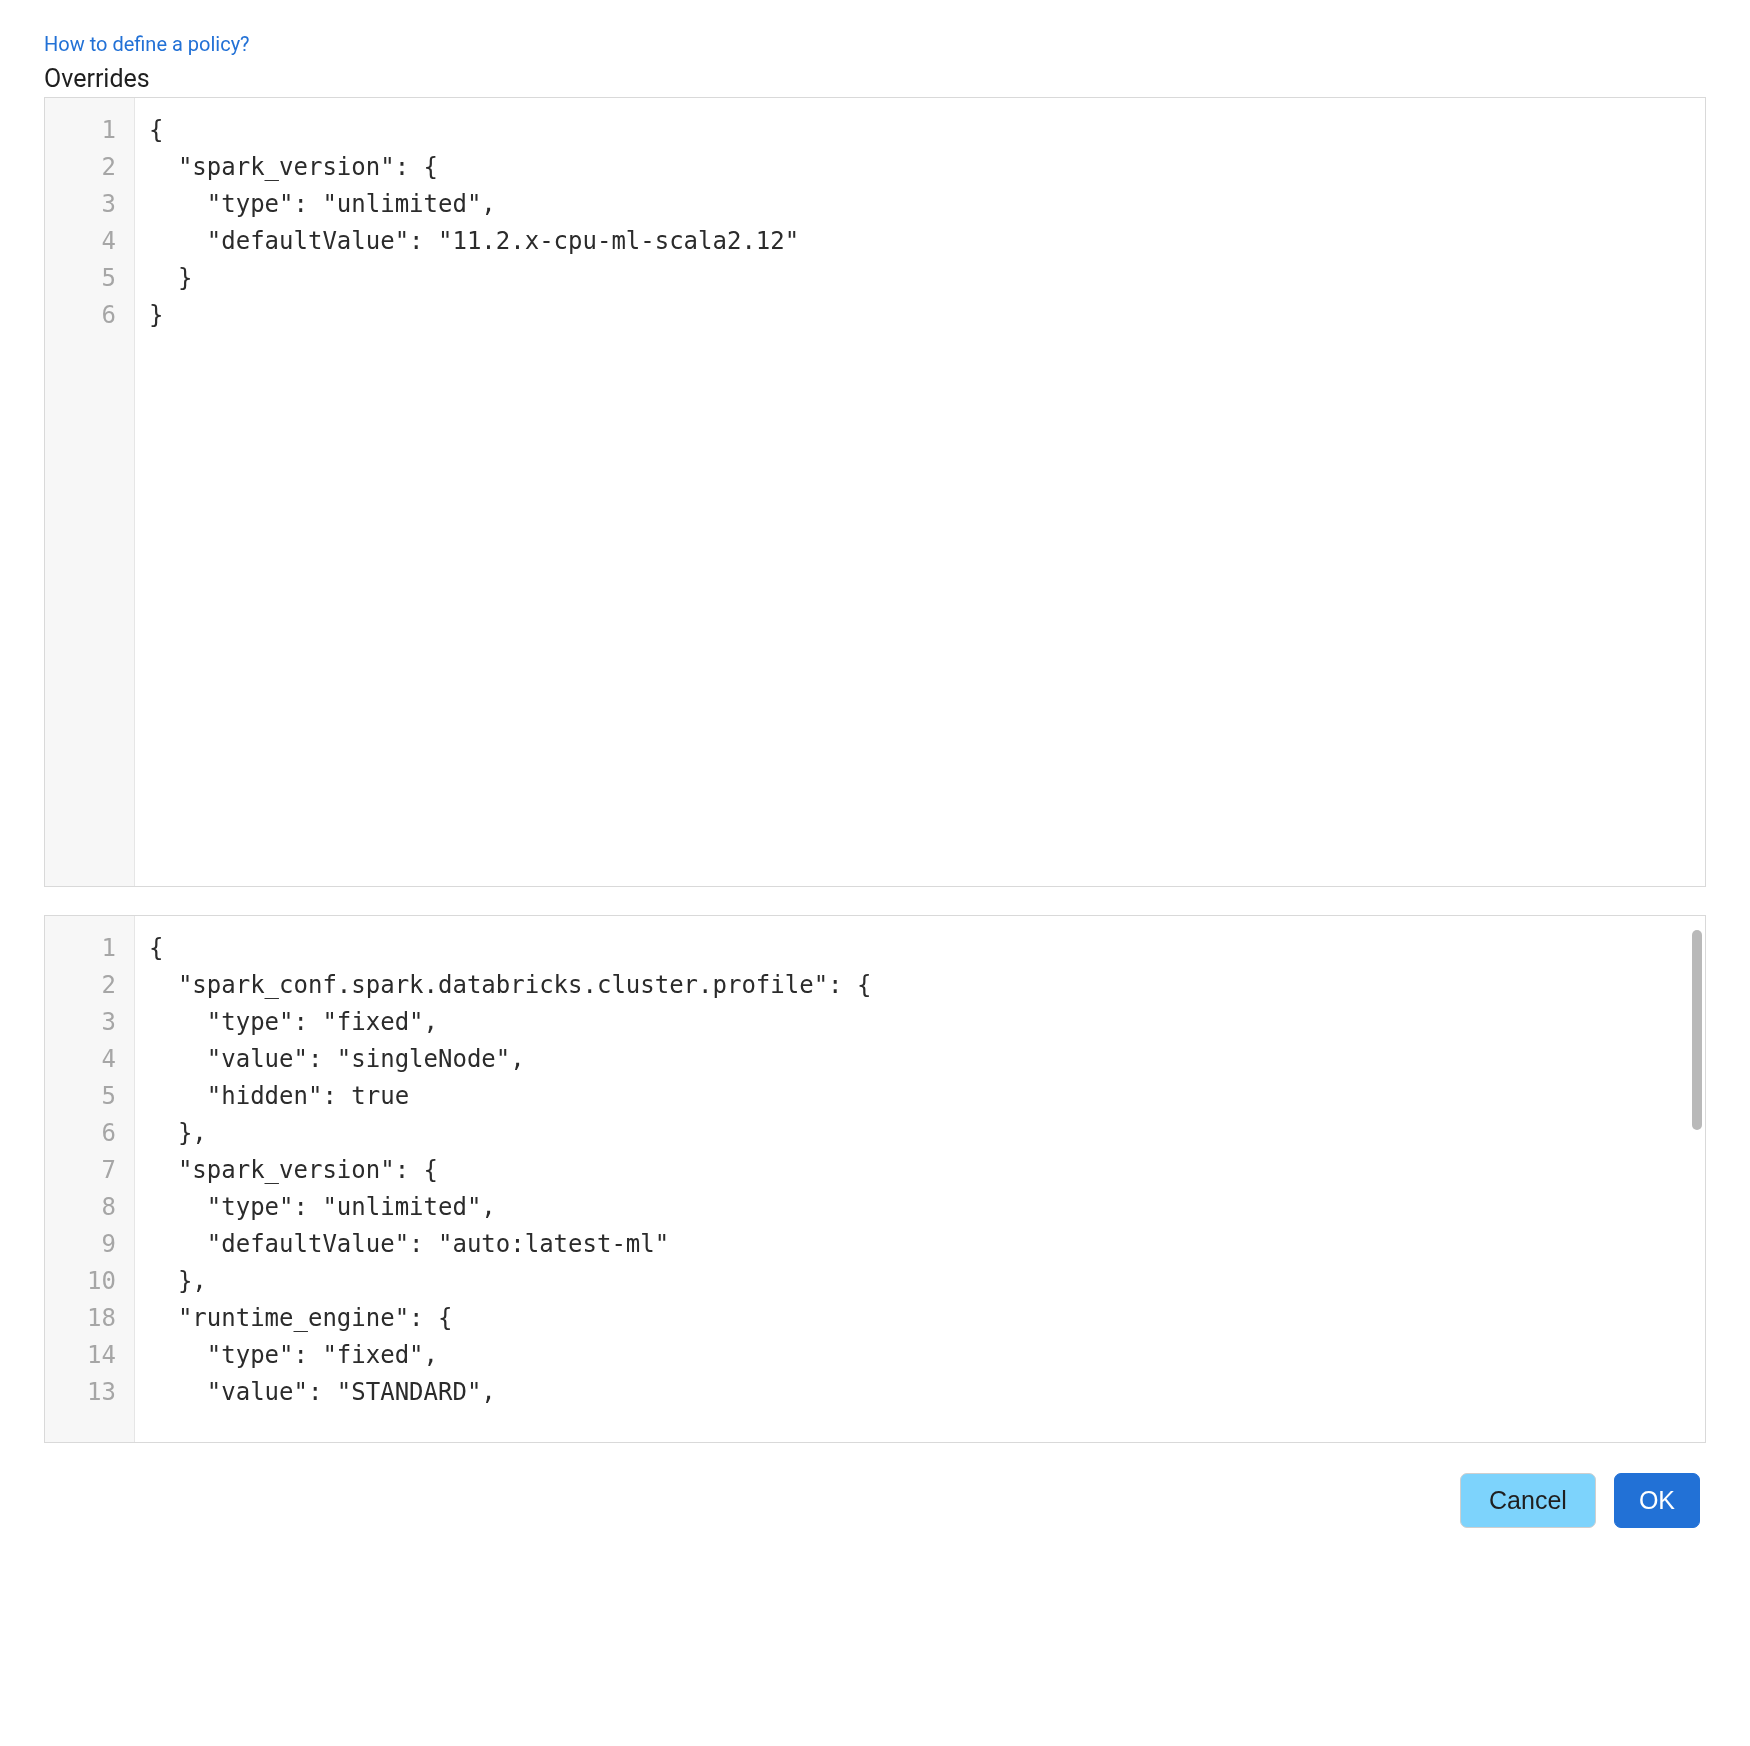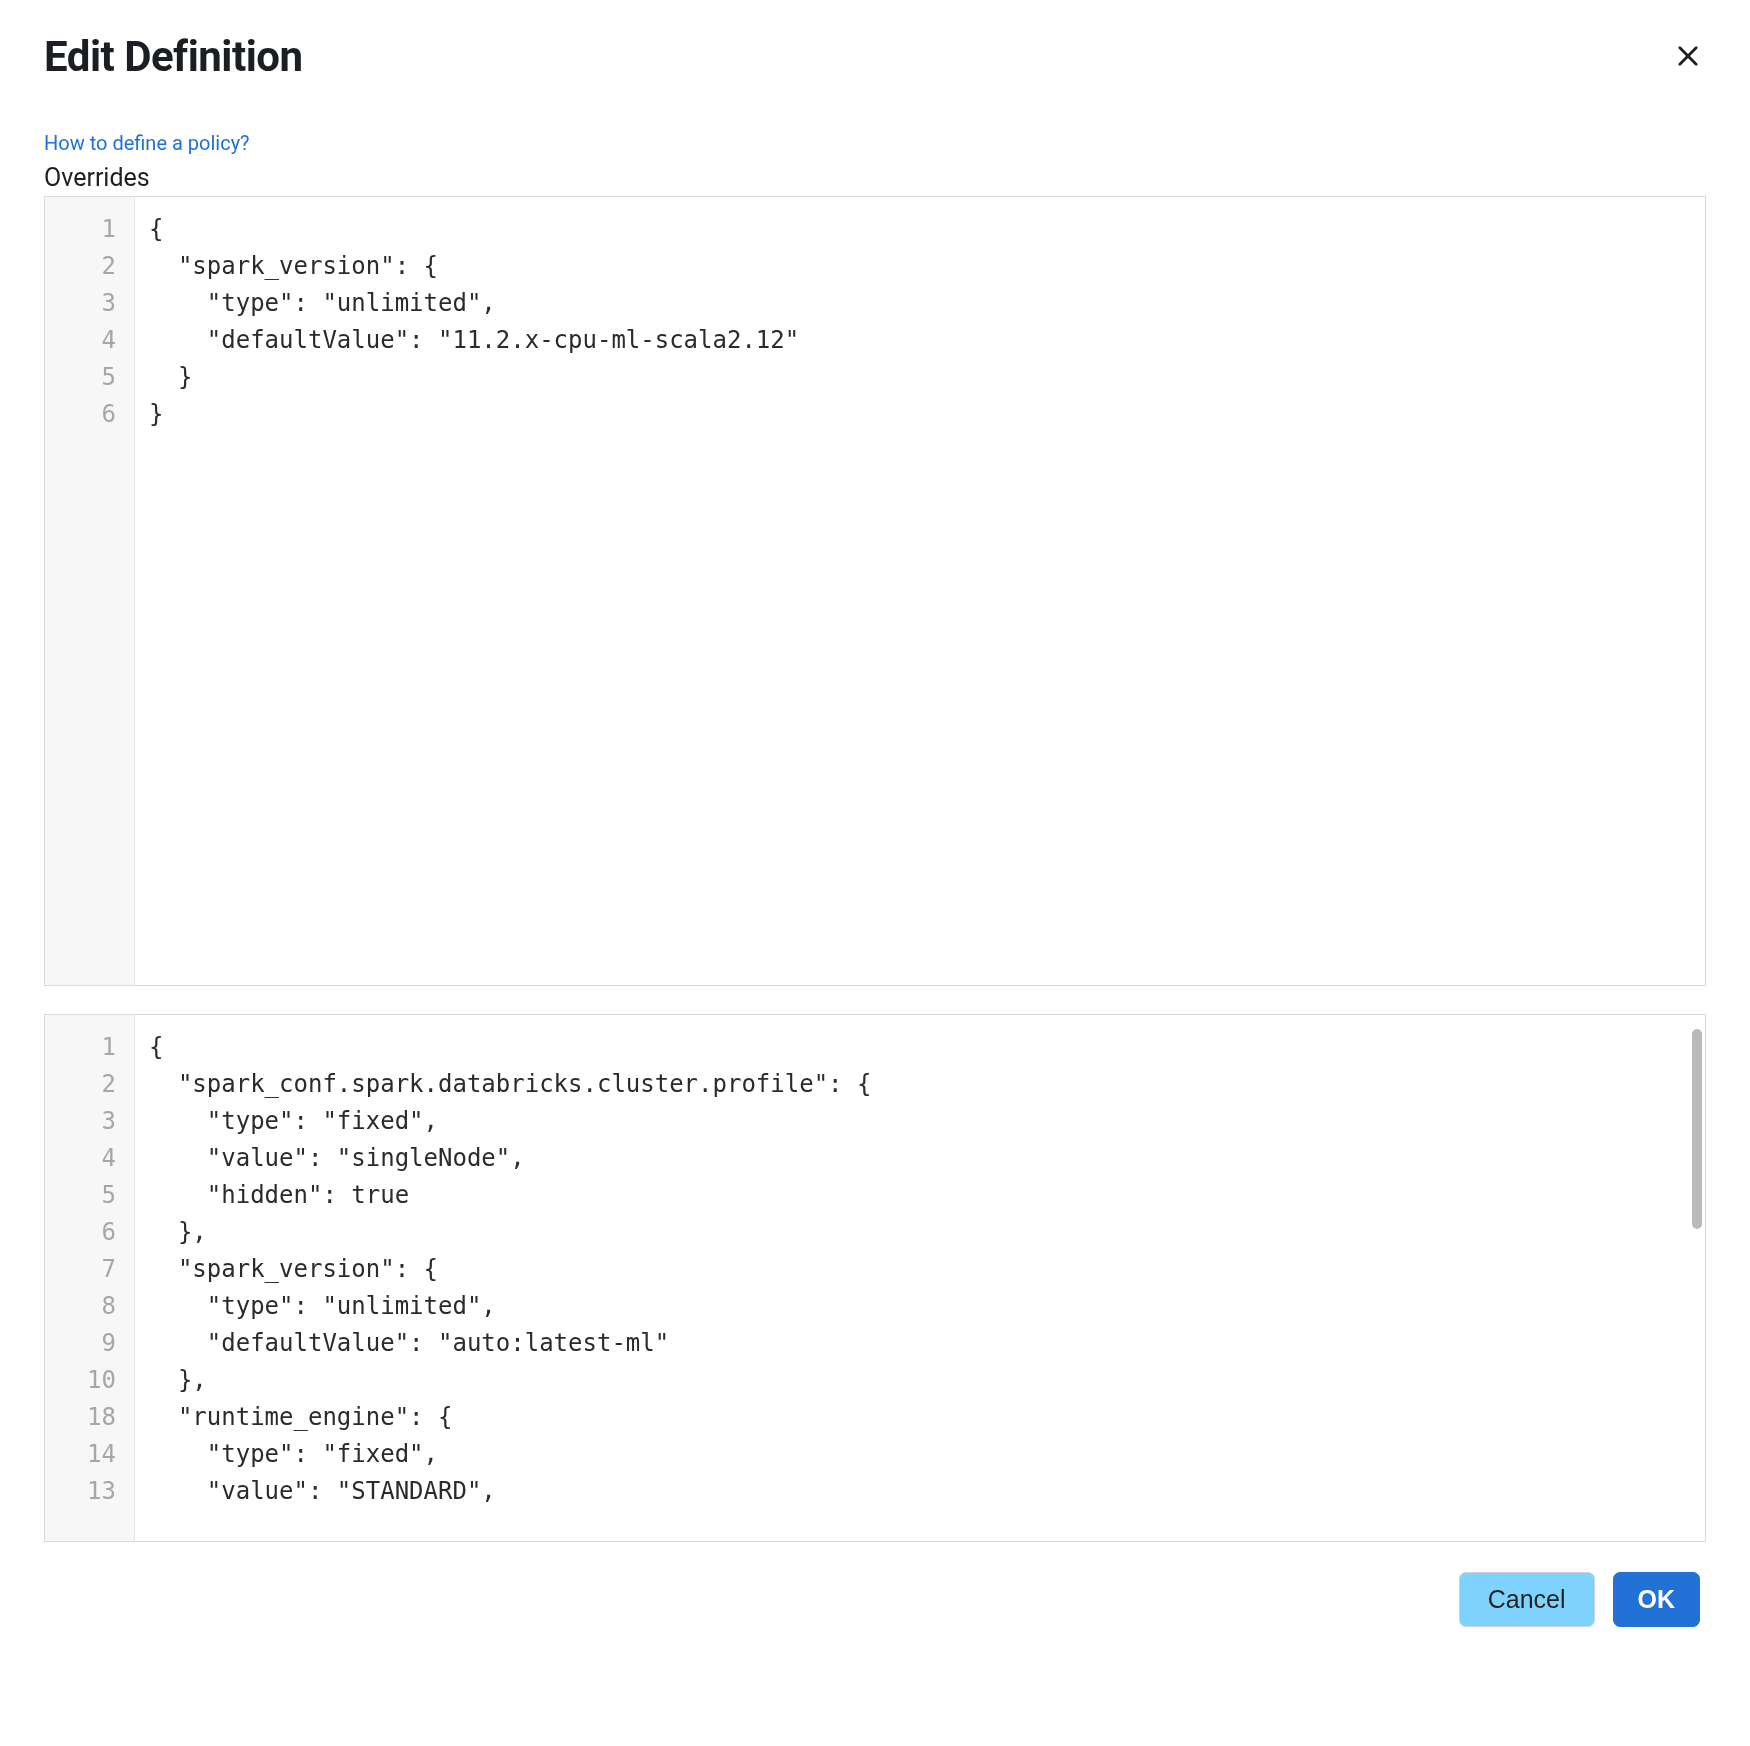--- a/index.html
+++ b/index.html
@@ -102,47 +102,39 @@
   }
   .btn-secondary {
     background: #7dd3fc;
     border: 1px solid #cfcfcf;
     color: #1f1f1f;
   }
   .btn-primary {
     background: #2271d6;
     color: #fff;
     border: 1px solid #2271d6;
-    font-weight: 700;
+    font-weight: 400;
     padding: 14px 24px;
   }
   .scroll-thumb {
     position: absolute;
     right: 3px;
     top: 14px;
     width: 10px;
     height: 200px;
     background: #b9b9b9;
     border-radius: 5px;
   }
   .section-gap { height: 28px; }
 </style>
 </head>
 <body>
 
 <div class="dialog">
 
-  <div class="dialog-header">
-    <h1 class="dialog-title">Edit Definition</h1>
-    <button class="close-btn">
-      <svg viewBox="0 0 24 24" fill="none">
-        <path d="M5 5 L19 19 M19 5 L5 19" stroke-linecap="round"></path>
-      </svg>
-    </button>
-  </div>
 
   <a href="#" class="help-link">How to define a policy?</a>
 
   <div class="section-label">Overrides</div>
 
   <div class="code-editor editable">
     <div class="gutter">
         <div>1</div>
         <div>2</div>
         <div>3</div>

